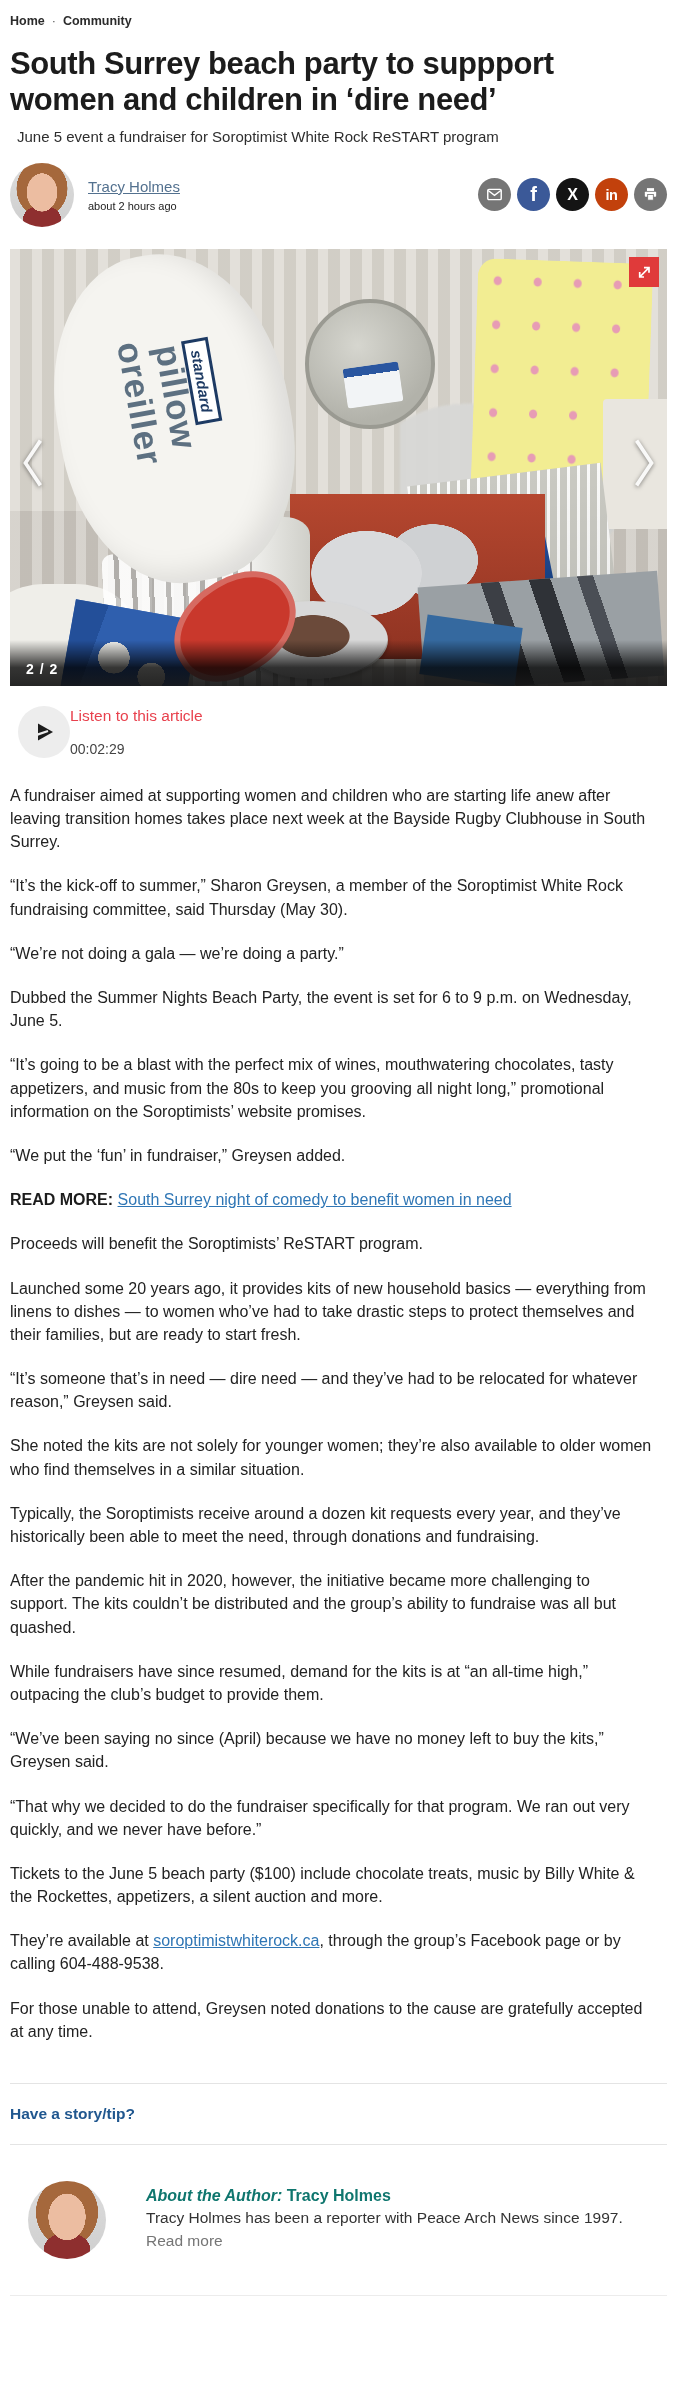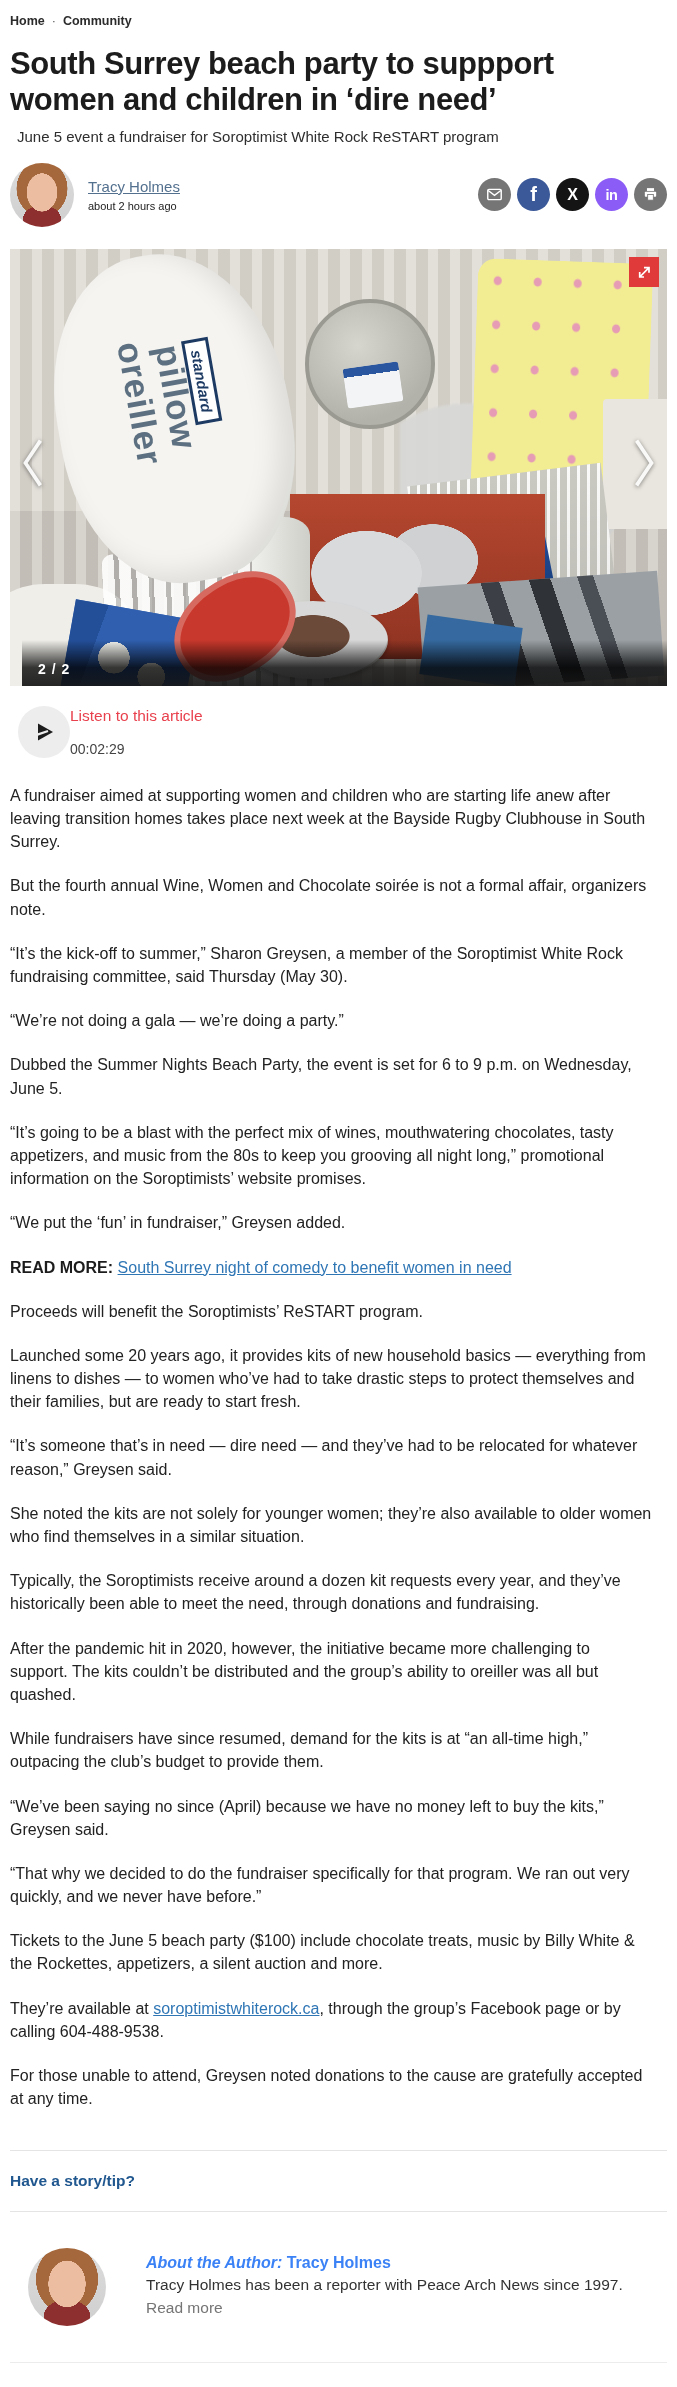--- a/index.html
+++ b/index.html
@@ -41,21 +41,21 @@
 
   .share-bar { margin-left:auto; display:flex; gap:6px; align-items:center; }
   .share-btn {
     width:33px; height:33px; border-radius:50%; border:none; cursor:pointer;
     display:flex; align-items:center; justify-content:center; padding:0;
     color:#fff; font-family:"Liberation Sans", sans-serif;
   }
   .share-btn.email, .share-btn.print { background:#757575; }
   .share-btn.facebook { background:#3b5998; }
   .share-btn.x { background:#141414; }
-  .share-btn.linkedin { background:#8b5cf6; }
+  .share-btn.linkedin { background:#c2410c; }
   .glyph-f { font-size:20px; font-weight:700; }
   .glyph-x { font-size:16px; font-weight:700; }
   .glyph-in { font-size:14.5px; font-weight:700; letter-spacing:-0.5px; }
 
   
   .carousel { position:relative; height:437px; margin:0 0 20px; overflow:hidden; background:#cfcbc3; }
   .photo { position:absolute; inset:0;
     background:
       repeating-linear-gradient(90deg, rgba(255,255,255,.25) 0 10px, rgba(0,0,0,.04) 10px 22px),
       linear-gradient(#dad6ce 0 60%, #cac5bd 60% 100%);
@@ -119,21 +119,21 @@
   .ph-graytray { right:6px; top:330px; width:240px; height:105px; background:#9aa0a4; transform:rotate(-4deg);
     background-image:
       linear-gradient(75deg, rgba(0,0,0,0) 0 34%, #3c3f45 34% 41%, rgba(0,0,0,0) 41% 52%, #2f3237 52% 60%, rgba(0,0,0,0) 60% 70%, #4a4e55 70% 76%, rgba(0,0,0,0) 76%); }
   .ph-bluebox-r { right:148px; top:372px; width:96px; height:60px; background:#35699f; transform:rotate(8deg); }
 
   .expand-btn { position:absolute; top:8px; right:8px; width:30px; height:30px;
     background:#e03a3a; border:none; cursor:pointer; display:flex; align-items:center; justify-content:center; padding:0; }
   .nav-btn { position:absolute; top:calc(50% - 34px); background:none; border:none; padding:0; cursor:pointer;
     filter:drop-shadow(0 1px 2px rgba(0,0,0,.5)); }
   .nav-prev { left:8px; } .nav-next { right:8px; }
-  .counter-bar { position:absolute; left:12px; right:0; bottom:0; height:46px;
+  .counter-bar { position:absolute; left:0; right:0; bottom:0; height:46px;
     background:linear-gradient(rgba(0,0,0,0), rgba(0,0,0,.78) 60%, rgba(20,20,20,.92)); }
   .counter { position:absolute; left:16px; bottom:9px; color:#fff; font-size:14px; font-weight:700; letter-spacing:1px; }
 
   
   .listen-row { display:flex; align-items:center; margin:18px 0 26px; padding-left:8px; }
   .play-btn { width:52px; height:52px; border-radius:50%; background:#ededed; border:none; cursor:pointer;
     display:flex; align-items:center; justify-content:center; padding:0; }
   .listen-label { font-size:15.5px; color:#e8414d; }
   .listen-duration { font-size:14px; color:#444; margin-top:16px; }
 
@@ -145,21 +145,21 @@
 
   
   .tip-section { border-top:1px solid #e4e4e4; border-bottom:1px solid #e4e4e4;
     padding:21px 0; margin-top:40px; }
   .tip-link { color:#20578f; font-weight:700; font-size:15.5px; text-decoration:none; }
 
   
   .about { display:flex; gap:40px; padding:36px 4px 18px 18px; align-items:flex-start; }
   .about .avatar.big { width:78px; height:78px; }
   .about-text { padding-top:6px; }
-  .about-title { font-size:16px; color:#3b82f6; }
+  .about-title { font-size:16px; color:#0f766e; }
   .about-title .lbl { font-style:italic; font-weight:700; }
   .about-title .nm { font-weight:700; }
   .about-bio { font-size:15.5px; color:#333; margin-top:2px; line-height:1.45; }
   .about-readmore { display:inline-block; font-size:15.5px; color:#757575; text-decoration:none; margin-top:2px; }
   .bottom-divider { border:none; border-top:1px solid #ececec; margin:18px 0 0; }
 </style>
 </head>
 <body>
 
 <div class="page">
@@ -271,33 +271,32 @@
       </span>
     </button>
     <div>
       <div class="listen-label">Listen to this article</div>
       <div class="listen-duration">00:02:29</div>
     </div>
   </div>
 
   <div class="article-body">
     <p>A fundraiser aimed at supporting women and children who are starting life anew after leaving transition homes takes place next week at the Bayside Rugby Clubhouse in South Surrey.</p>
-    <p>But the fourth annual Wine, Women and Chocolate soirée is not a formal affair, organizers note.</p>
     <p>“It’s the kick-off to summer,” Sharon Greysen, a member of the Soroptimist White Rock fundraising committee, said Thursday (May 30).</p>
     <p>“We’re not doing a gala — we’re doing a party.”</p>
     <p>Dubbed the Summer Nights Beach Party, the event is set for 6 to 9 p.m. on Wednesday, June 5.</p>
     <p>“It’s going to be a blast with the perfect mix of wines, mouthwatering chocolates, tasty appetizers, and music from the 80s to keep you grooving all night long,” promotional information on the Soroptimists’ website promises.</p>
     <p>“We put the ‘fun’ in fundraiser,” Greysen added.</p>
     <p><span class="rm-label">READ MORE:</span> <a href="#">South Surrey night of comedy to benefit women in need</a></p>
     <p>Proceeds will benefit the Soroptimists’ ReSTART program.</p>
     <p>Launched some 20 years ago, it provides kits of new household basics — everything from linens to dishes — to women who’ve had to take drastic steps to protect themselves and their families, but are ready to start fresh.</p>
     <p>“It’s someone that’s in need — dire need — and they’ve had to be relocated for whatever reason,” Greysen said.</p>
     <p>She noted the kits are not solely for younger women; they’re also available to older women who find themselves in a similar situation.</p>
     <p>Typically, the Soroptimists receive around a dozen kit requests every year, and they’ve historically been able to meet the need, through donations and fundraising.</p>
-    <p>After the pandemic hit in 2020, however, the initiative became more challenging to support. The kits couldn’t be distributed and the group’s ability to oreiller was all but quashed.</p>
+    <p>After the pandemic hit in 2020, however, the initiative became more challenging to support. The kits couldn’t be distributed and the group’s ability to fundraise was all but quashed.</p>
     <p>While fundraisers have since resumed, demand for the kits is at “an all-time high,” outpacing the club’s budget to provide them.</p>
     <p>“We’ve been saying no since (April) because we have no money left to buy the kits,” Greysen said.</p>
     <p>“That why we decided to do the fundraiser specifically for that program. We ran out very quickly, and we never have before.”</p>
     <p>Tickets to the June 5 beach party ($100) include chocolate treats, music by Billy White &amp; the Rockettes, appetizers, a silent auction and more.</p>
     <p><span>They’re available at </span><a href="#">soroptimistwhiterock.ca</a><span>, through the group’s Facebook page or by calling 604-488-9538.</span></p>
     <p>For those unable to attend, Greysen noted donations to the cause are gratefully accepted at any time.</p>
   </div>
 
   <div class="tip-section">
     <a href="#" class="tip-link">Have a story/tip?</a>

